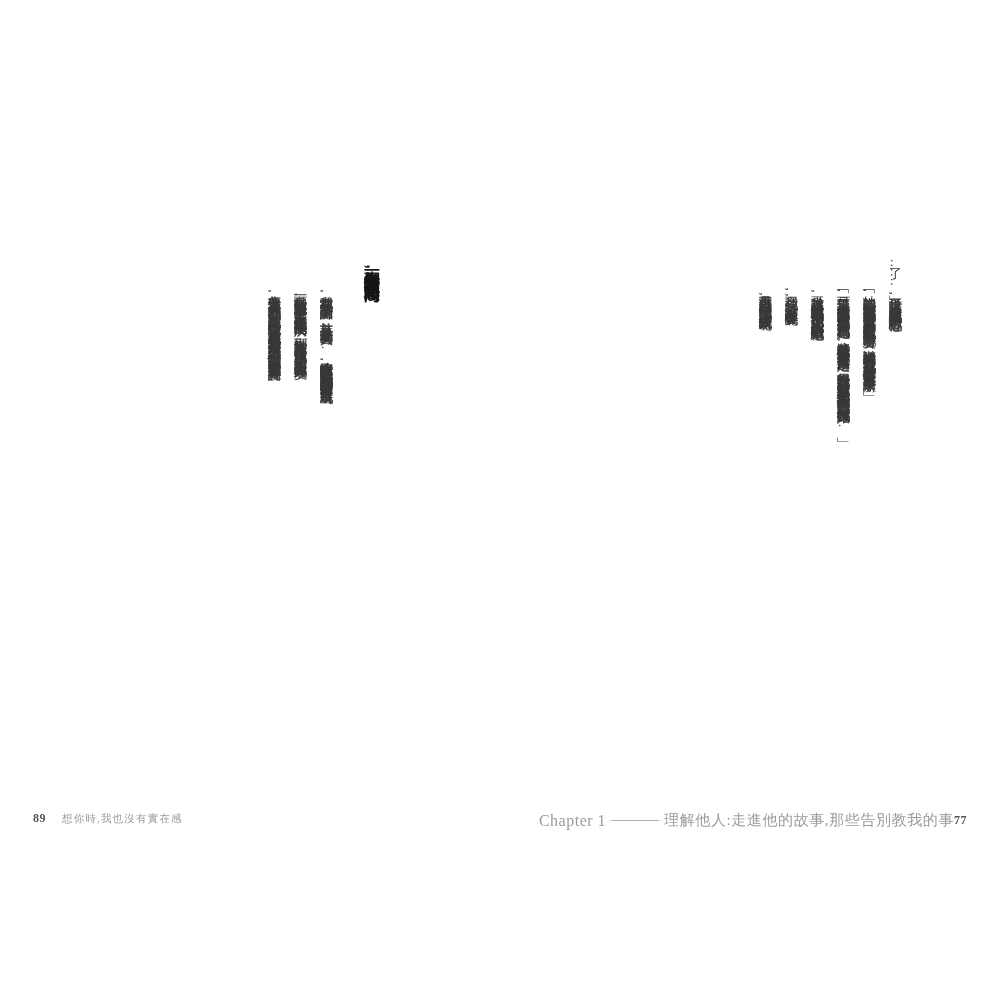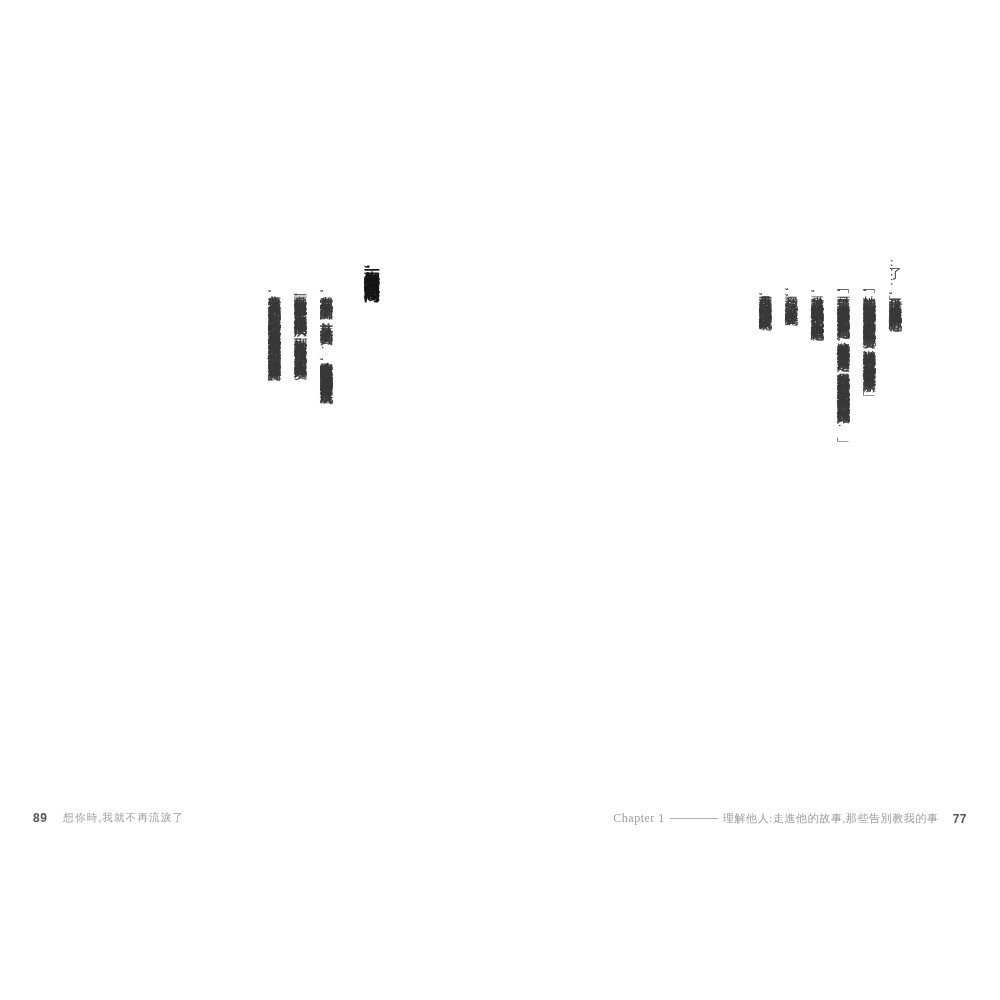--- a/index.html
+++ b/index.html
@@ -50,46 +50,45 @@
     position: absolute;
     top: 811px;
     display: flex;
     align-items: center;
     white-space: nowrap;
     color: #9b9b9b;
   }
   .footer-left  { left: 33px; }
   .footer-right { right: 33px; }
   .page-num {
-    font-family: Liberation Sans, sans-serif;
+    font-family: Liberation Serif, serif;
     font-size: 12px;
     font-weight: 600;
     color: #555555;
     letter-spacing: 0.5px;
   }
   .footer-title {
     font-size: 10.5px;
     letter-spacing: 1.2px;
     margin-left: 16px;
   }
   .chapter-label {
-    font-size: 12px;
+    font-size: 16px;
     letter-spacing: 0.5px;
   }
   .dash-line {
     display: inline-block;
     width: 48px;
     height: 0;
     border-top: 1px solid #b0b0b0;
     margin: 0 5px;
   }
   .chapter-title {
-    font-size: 11px;
+    font-size: 15px;
     letter-spacing: 0.6px;
-    margin-right: 14px;
   }
 </style>
 </head>
 <body>
 
 <div>
 
   <section>
     <div class="vtext body-block page-right-block">
       <p class="para continued">了……」大哥抹了抹眼睛,我想遞衛生紙給他,又不忍心打斷他。</p>
@@ -109,17 +108,17 @@
 
   <section>
     <div class="vtext body-block page-left-block">
       <h1 class="section-heading">告別不是一瞬間,而是一段時間</h1>
       <p class="para">我常常有種感覺,不論是蘇明淵、林葉亭,或是妻子過世的大哥……這些生命故事不斷提醒著我,我們永遠都無法預測離別什麼時候會來,又會以什麼形式出現。</p>
       <p class="para">它可能會是一個被遺忘的名字,可能是一次走失,也可能是一場毫無徵兆的疾病。告別可能突如其來,治喪可以速戰速決,但是,悲傷並不會因此而變淡。</p>
       <p class="para">悲傷會躲進日常,成為我們的一部分,可能藏在某句話裡,可能映在某杯茶裡,或是在某個再平凡不過的日子裡,突然跳出來螫我們一下,悄悄提醒著我們,其實我們還沒有準備好說再見。</p>
     </div>
     <footer class="footer footer-left">
       <span class="page-num">89</span>
-      <span class="footer-title">想你時,我就不再流淚了</span>
+      <span class="footer-title">想你時,我也沒有實在感</span>
     </footer>
   </section>
 
 </div>
 
 </body></html>

